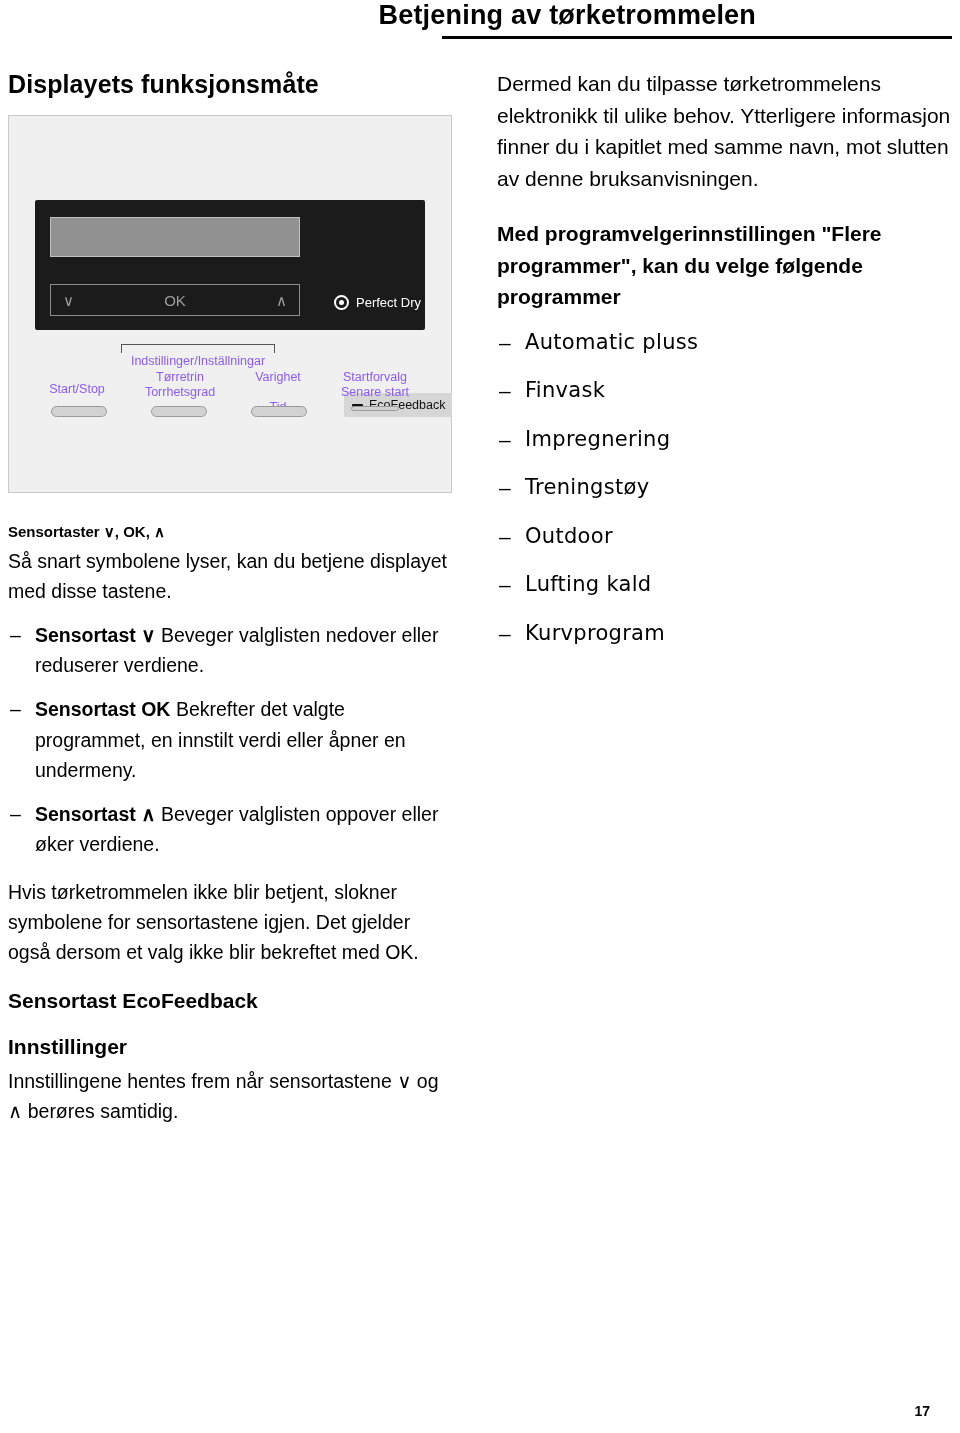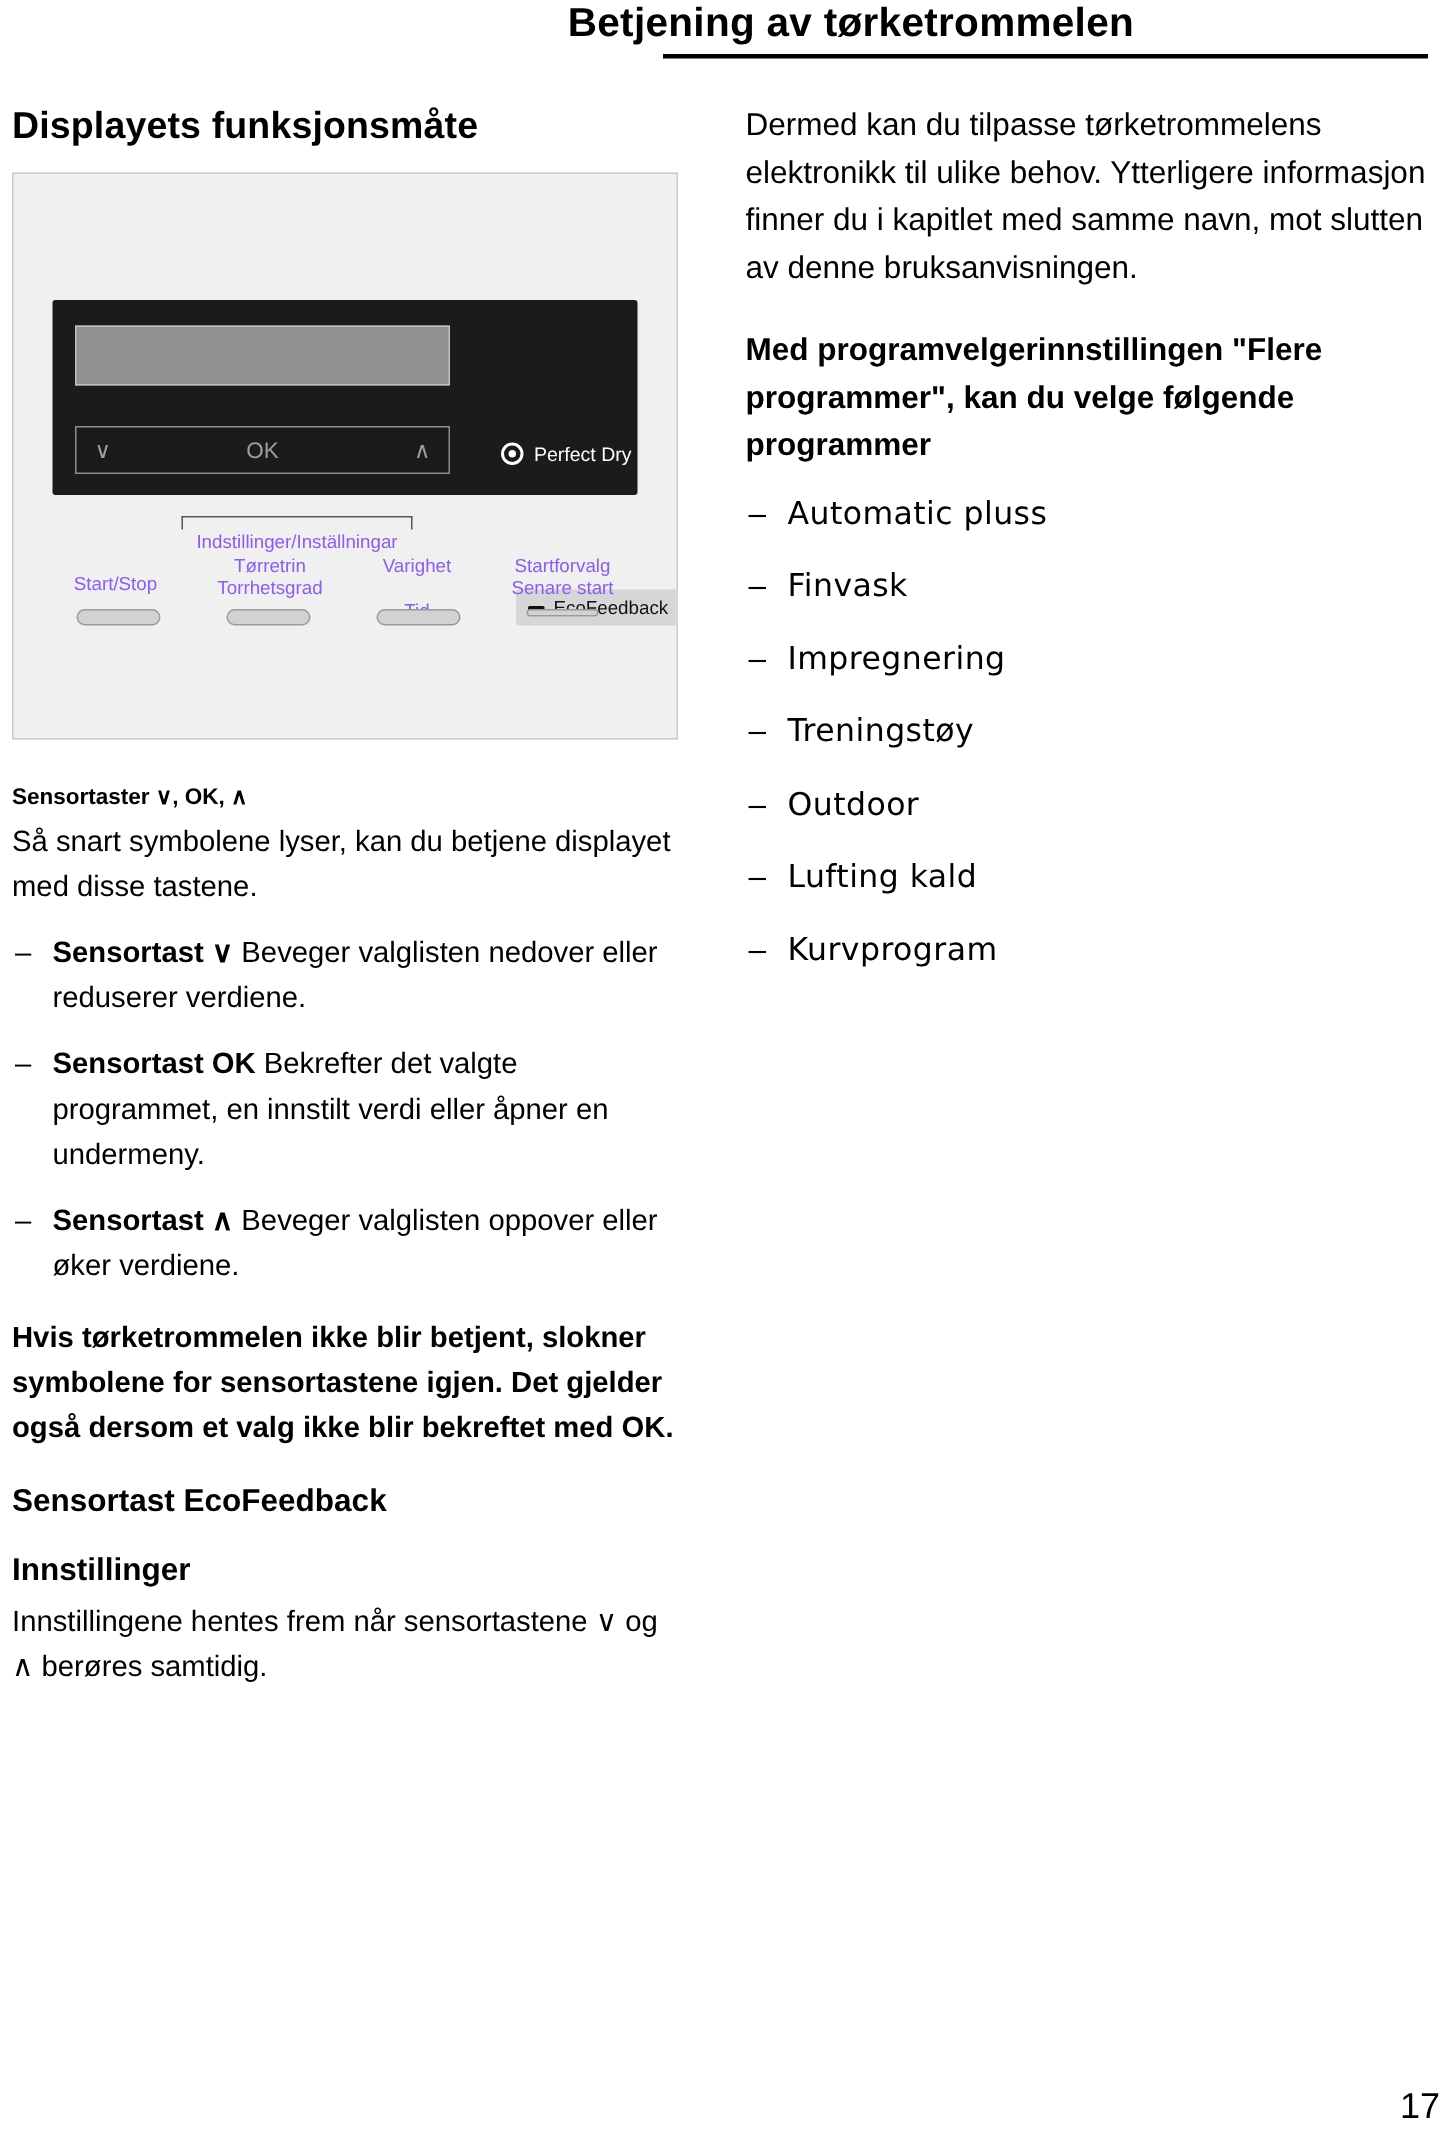--- a/index.html
+++ b/index.html
@@ -215,21 +215,21 @@
   .bullet .dash {
     position: absolute;
     left: 2px;
     top: 0;
   }
   .sub-head {
     font-size: 21px;
     font-weight: bold;
     margin: 22px 0 7px 0;
   }
-  .mt14 { margin-top: 17px; font-weight: bold; }
+  .mt14 { margin-top: 17px; }
 
   
   .prog-intro {
     font-size: 21px;
     font-weight: bold;
     line-height: 1.5;
     margin: 24px 0 14px 0;
   }
   .prog-item {
     position: relative;
@@ -243,24 +243,24 @@
   .prog-item .dash {
     position: absolute;
     left: 2px;
     top: 0;
     font-family: "Liberation Sans", sans-serif;
   }
 
   
   .page-number {
     position: absolute;
-    right: 0;
+    right: 30px;
     bottom: 14px;
-    font-size: 24px;
-    font-weight: normal;
+    font-size: 14px;
+    font-weight: bold;
   }
 </style>
 </head>
 <body>
 
 <div class="page-header">
   <div class="header-title">Betjening av tørketrommelen</div>
   <div class="header-rule"></div>
 </div>
 

